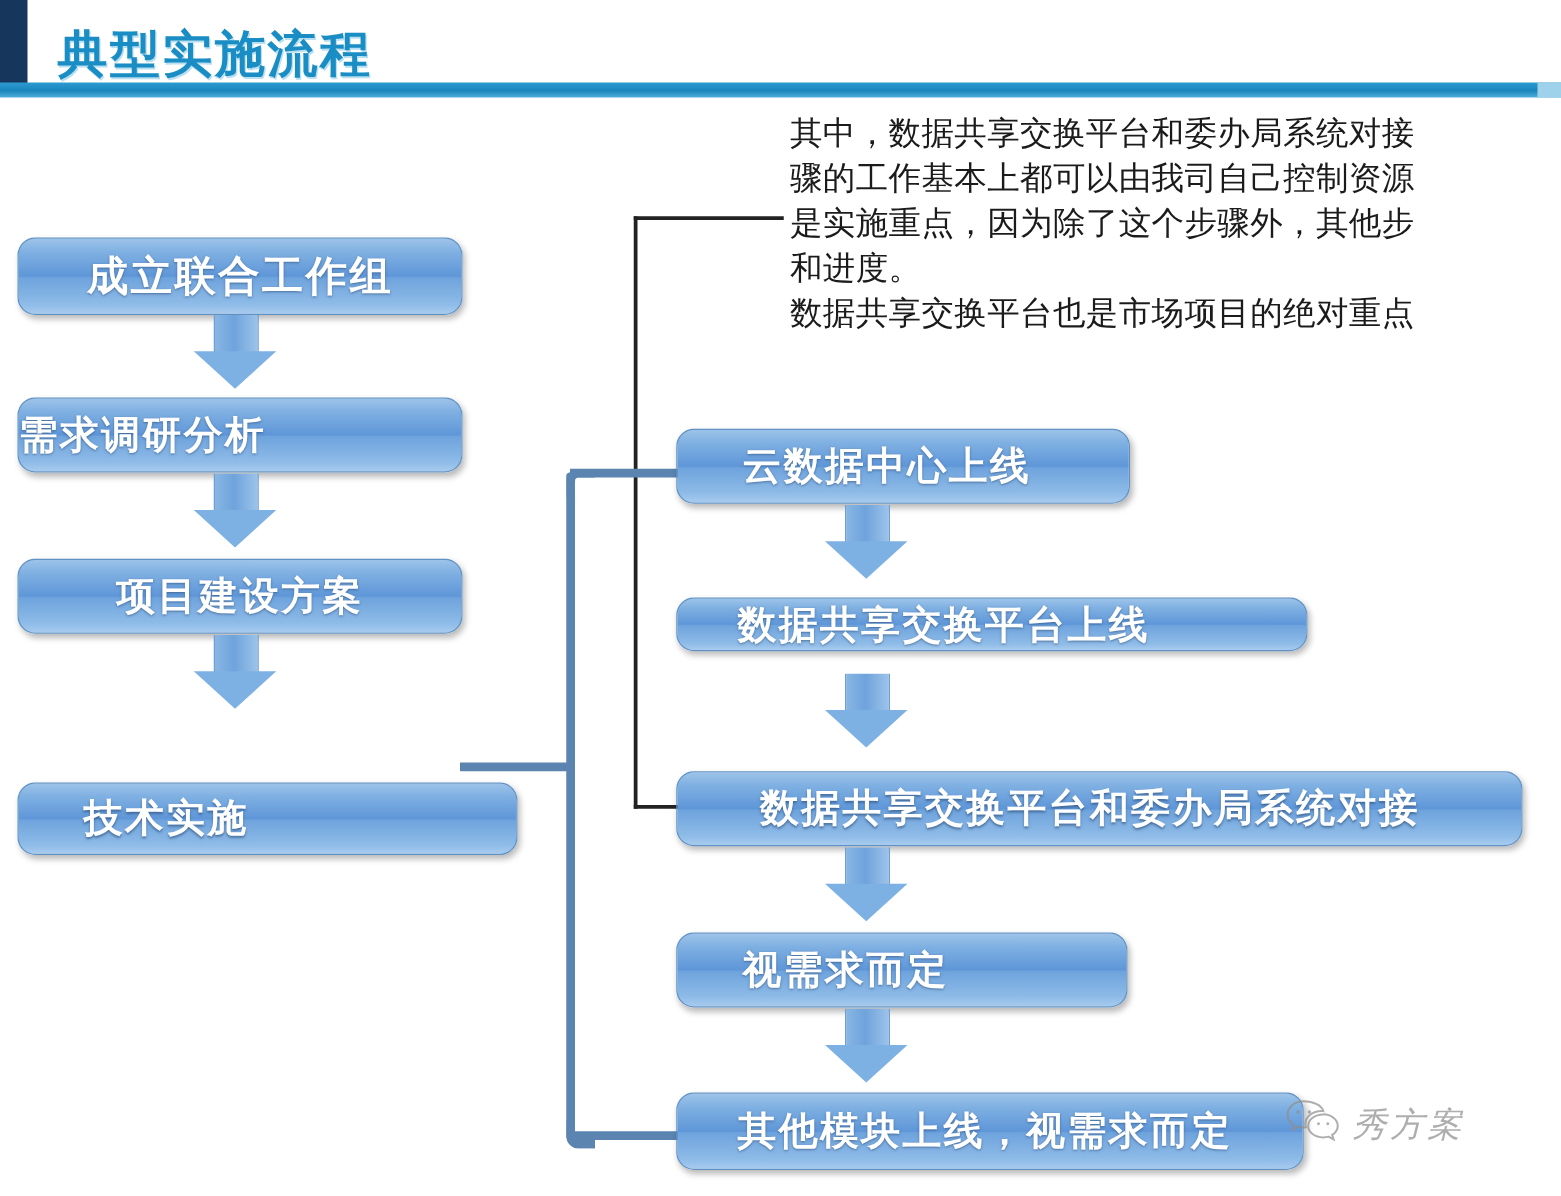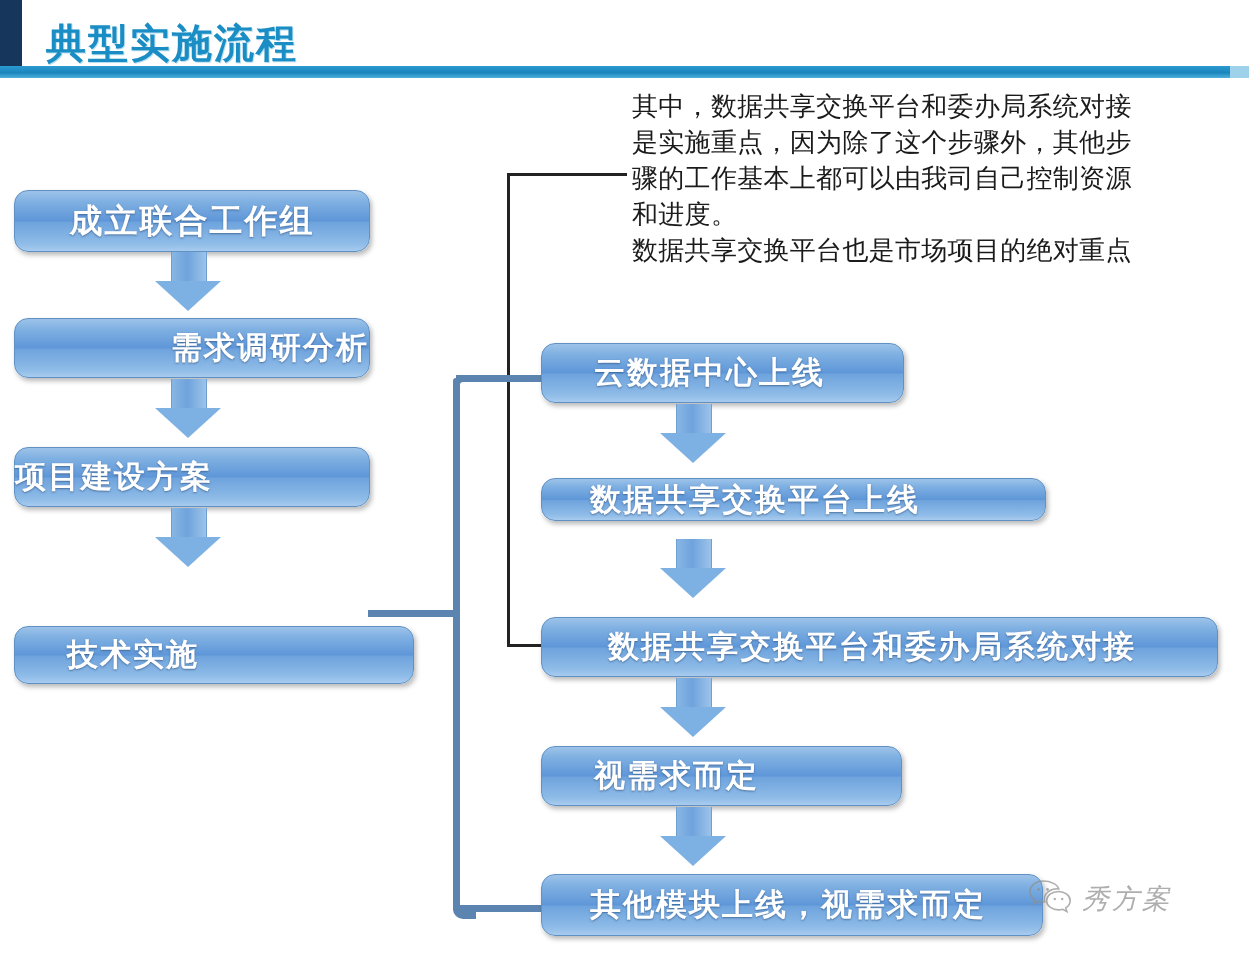--- a/index.html
+++ b/index.html
@@ -90,23 +90,23 @@
     font-weight:bold;
     letter-spacing:2px;
     text-shadow:0 1px 2px rgba(30,60,100,0.55);
   }
   .box span{display:block;padding-left:8px;width:100%;}
 
   
   #b1{left:14px;top:190px;width:356px;height:62px;font-size:33px;}
   #b1 span{text-align:center;padding-left:0;}
   #b2{left:14px;top:318px;width:356px;height:60px;font-size:31px;}
-  #b2 span{text-align:right;padding-left:0;margin-left:29px;}
+  #b2 span{text-align:left;padding-left:0;}
   #b3{left:14px;top:447px;width:356px;height:60px;font-size:31px;}
-  #b3 span{padding-left:0;}
+  #b3 span{text-align:center;padding-left:0;}
   #b4{left:14px;top:582px;width:400px;height:58px;font-size:31px;margin-top:44px;}
   #b4 span{padding-left:52px;}
 
   
   #r1{left:541px;top:343px;width:363px;height:60px;font-size:31px;}
   #r1 span{padding-left:52px;}
   #r2{left:541px;top:478px;width:505px;height:43px;font-size:31px;}
   #r2 span{padding-left:48px;}
   #r3{left:541px;top:617px;width:677px;height:60px;font-size:31px;}
   #r3 span{padding-left:66px;}
@@ -153,22 +153,22 @@
 
 <div id="stage">
 
   <div class="hdr-left-block"></div>
   <div class="hdr-title">典型实施流程</div>
   <div class="hdr-rule"></div>
   <div class="hdr-rule-tail"></div>
 
   <div class="note">
     <div>其中，数据共享交换平台和委办局系统对接</div>
+    <div>骤的工作基本上都可以由我司自己控制资源</div>
     <div>是实施重点，因为除了这个步骤外，其他步</div>
-    <div>骤的工作基本上都可以由我司自己控制资源</div>
     <div>和进度。</div>
     <div>数据共享交换平台也是市场项目的绝对重点</div>
   </div>
 
   <div class="conn" id="lead-h-top"></div>
   <div class="conn" id="lead-v"></div>
   <div class="conn" id="lead-h-bot"></div>
 
   <div class="conn-blue" id="blue-h-from-box"></div>
   <div class="conn-blue" id="blue-v-trunk"></div>

